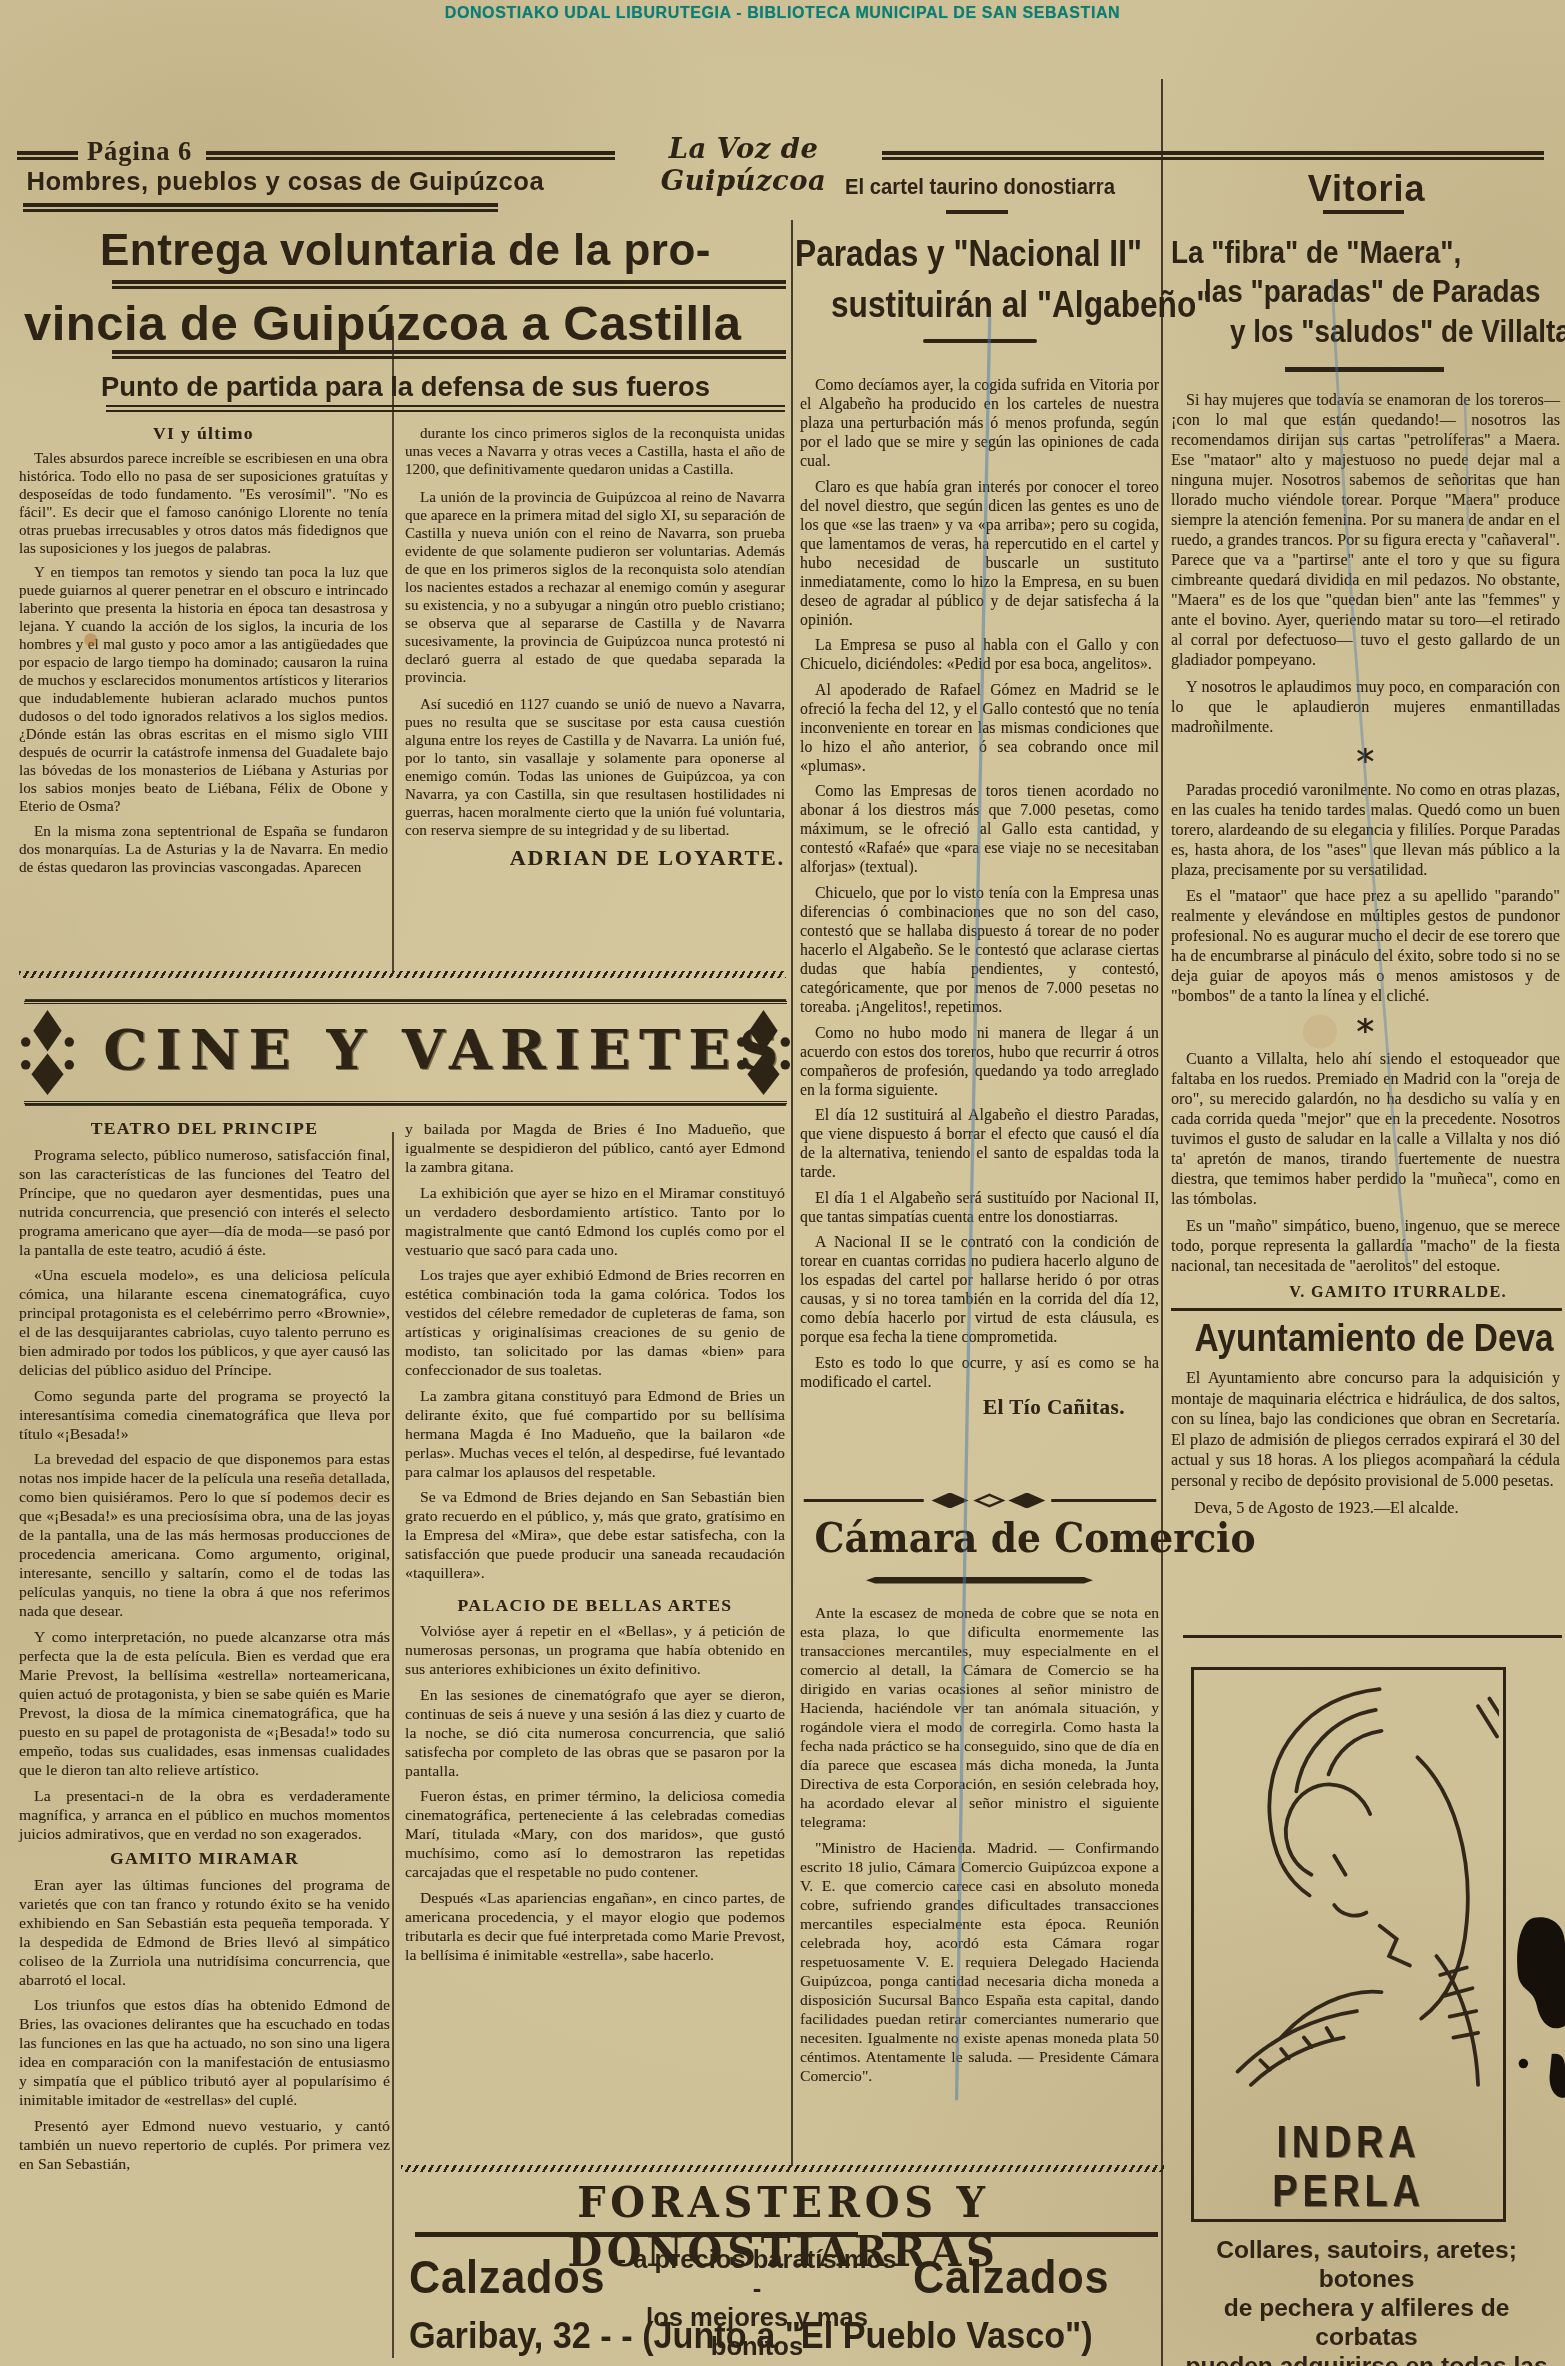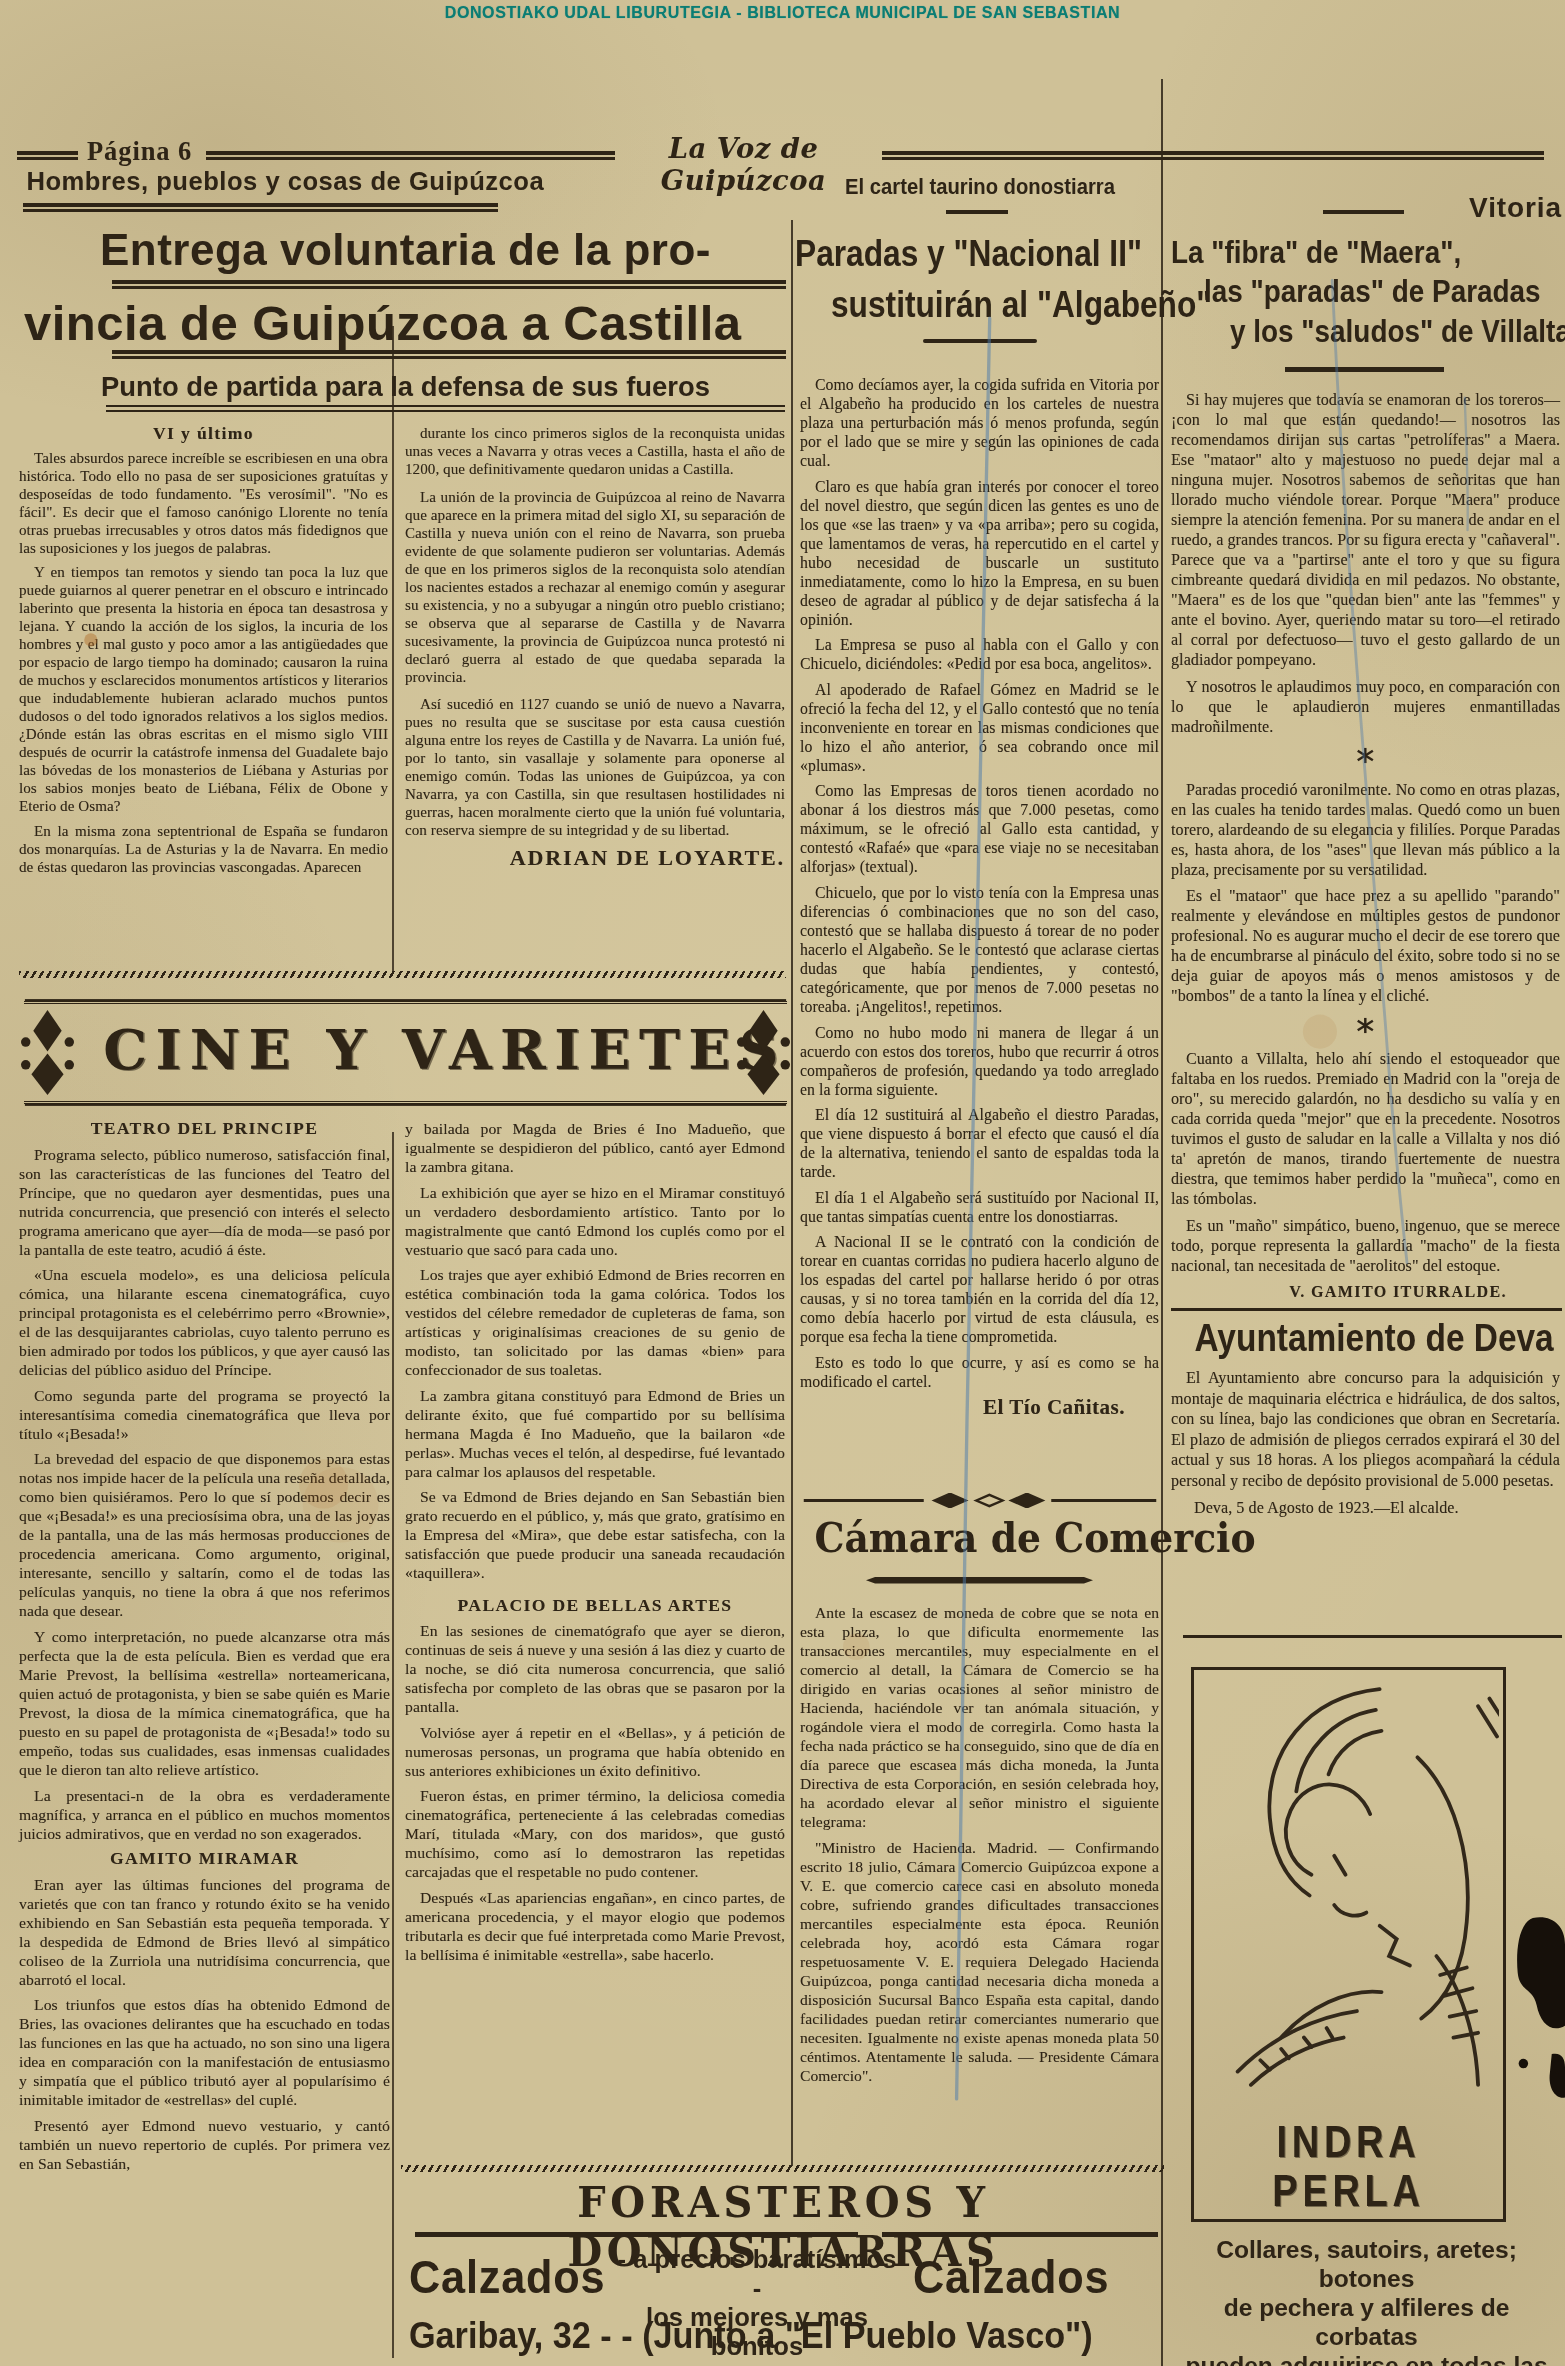--- a/index.html
+++ b/index.html
@@ -112,22 +112,22 @@
   <p>Presentó ayer Edmond nuevo vestuario, y cantó también un nuevo repertorio de cuplés. Por primera vez en San Sebastián,</p>
 </div>
 
 <div class="z body-col" style="top:1119px;left:405px;width:380px;font-size:15.6px;line-height:19px;">
   <p class="noind" style="text-indent:0;">y bailada por Magda de Bries é Ino Madueño, que igualmente se despidieron del público, cantó ayer Edmond la zambra gitana.</p>
   <p>La exhibición que ayer se hizo en el Miramar constituyó un verdadero desbordamiento artístico. Tanto por lo magistralmente que cantó Edmond los cuplés como por el vestuario que sacó para cada uno.</p>
   <p>Los trajes que ayer exhibió Edmond de Bries recorren en estética combinación toda la gama colórica. Todos los vestidos del célebre remedador de cupleteras de fama, son artísticas y originalísimas creaciones de su genio de modisto, tan solicitado por las damas «bien» para confeccionador de sus toaletas.</p>
   <p>La zambra gitana constituyó para Edmond de Bries un delirante éxito, que fué compartido por su bellísima hermana Magda é Ino Madueño, que la bailaron «de perlas». Muchas veces el telón, al despedirse, fué levantado para calmar los aplausos del respetable.</p>
   <p>Se va Edmond de Bries dejando en San Sebastián bien grato recuerdo en el público, y, más que grato, gratísimo en la Empresa del «Mira», que debe estar satisfecha, con la satisfacción que puede producir una saneada recaudación «taquillera».</p>
   <p class="crosshead" style="margin-top:13.2px;">PALACIO DE BELLAS ARTES</p>
+  <p>Volvióse ayer á repetir en el «Bellas», y á petición de numerosas personas, un programa que había obtenido en sus anteriores exhibiciones un éxito definitivo.</p>
   <p>En las sesiones de cinematógrafo que ayer se dieron, continuas de seis á nueve y una sesión á las diez y cuarto de la noche, se dió cita numerosa concurrencia, que salió satisfecha por completo de las obras que se pasaron por la pantalla.</p>
-  <p>Volvióse ayer á repetir en el «Bellas», y á petición de numerosas personas, un programa que había obtenido en sus anteriores exhibiciones un éxito definitivo.</p>
   <p>Fueron éstas, en primer término, la deliciosa comedia cinematográfica, perteneciente á las celebradas comedias Marí, titulada «Mary, con dos maridos», que gustó muchísimo, como así lo demostraron las repetidas carcajadas que el respetable no pudo contener.</p>
   <p>Después «Las apariencias engañan», en cinco partes, de americana procedencia, y el mayor elogio que podemos tributarla es decir que fué interpretada como Marie Prevost, la bellísima é inimitable «estrella», sabe hacerlo.</p>
 </div>
 
 <div class="z sans" style="top:174px;left:800px;width:360px;text-align:center;font-size:22px;font-weight:bold;transform:scaleX(.92);transform-origin:center;">El cartel taurino donostiarra</div>
 <div class="z rule" style="top:210px;left:946px;width:62px;height:3.8px;"></div>
 
 <div class="z sans" style="top:233px;left:795px;width:369px;font-size:36px;font-weight:bold;transform:scaleX(.88);transform-origin:left;white-space:nowrap;">Paradas y "Nacional II"</div>
 <div class="z sans" style="top:284px;left:831px;width:341px;font-size:36px;font-weight:bold;transform:scaleX(.88);transform-origin:left;white-space:nowrap;">sustituirán al "Algabeño"</div>
 <div class="z rule" style="top:339px;left:923px;width:114px;height:3.8px;border-radius:1.9px;"></div>
@@ -171,21 +171,21 @@
 <div class="z rule" style="top:2232px;left:882px;width:276px;height:4.7px;"></div>
 
 <div class="z sans" style="top:2249px;left:409px;font-size:47px;font-weight:bold;letter-spacing:0.9px;transform:scaleX(.92);transform-origin:left;">Calzados</div>
 <div class="z sans" style="top:2245px;left:615px;width:284px;text-align:center;font-size:25.6px;font-weight:bold;line-height:29px;">
   <div>- a precios baratísimos -</div>
   <div>los mejores y mas bonitos</div>
 </div>
 <div class="z sans" style="top:2249px;left:913px;font-size:47px;font-weight:bold;letter-spacing:0.9px;transform:scaleX(.92);transform-origin:left;">Calzados</div>
 <div class="z sans" style="top:2315px;left:409px;width:753px;font-size:36px;font-weight:bold;transform:scaleX(.95);transform-origin:left;white-space:nowrap;">Garibay, 32 - - (Junto a "El Pueblo Vasco")</div>
 
-<div class="z sans" style="top:168px;left:1171px;width:391px;text-align:right;font-size:28px;font-weight:bold;letter-spacing:0.9px;margin-top:24px;">Vitoria</div>
+<div class="z sans" style="top:168px;left:1171px;width:391px;text-align:center;font-size:36px;font-weight:bold;letter-spacing:0.9px;">Vitoria</div>
 <div class="z rule" style="top:210px;left:1323px;width:81px;height:3.8px;"></div>
 
 <div class="z sans" style="top:235px;left:1171px;font-size:31px;font-weight:bold;transform:scaleX(.9);transform-origin:left;white-space:nowrap;">La "fibra" de "Maera",</div>
 <div class="z sans" style="top:274px;left:1204px;font-size:31px;font-weight:bold;transform:scaleX(.9);transform-origin:left;white-space:nowrap;">las "paradas" de Paradas</div>
 <div class="z sans" style="top:314px;left:1230px;font-size:31px;font-weight:bold;transform:scaleX(.9);transform-origin:left;white-space:nowrap;">y los "saludos" de Villalta</div>
 <div class="z rule" style="top:367px;left:1285px;width:159px;height:4.7px;"></div>
 
 <div class="z body-col" style="top:390px;left:1171px;width:389px;font-size:16px;line-height:20px;">
   <p>Si hay mujeres que todavía se enamoran de los toreros—¡con lo mal que están quedando!— nosotros las recomendamos dirijan sus cartas "petrolíferas" a Maera. Ese "mataor" alto y majestuoso no puede dejar mal a ninguna mujer. Nosotros sabemos de señoritas que han llorado mucho viéndole torear. Porque "Maera" produce siempre la atención femenina. Por su manera de andar en el ruedo, a grandes trancos. Por su figura erecta y "cañaveral". Parece que va a "partirse" ante el toro y que su figura cimbreante quedará dividida en mil pedazos. No obstante, "Maera" es de los que "quedan bien" ante las "femmes" y ante el bovino. Ayer, queriendo matar su toro—el retirado al corral por defectuoso— tuvo el gesto gallardo de un gladiador pompeyano.</p>
   <p>Y nosotros le aplaudimos muy poco, en comparación con lo que le aplaudieron mujeres enmantilladas madroñilmente.</p>

